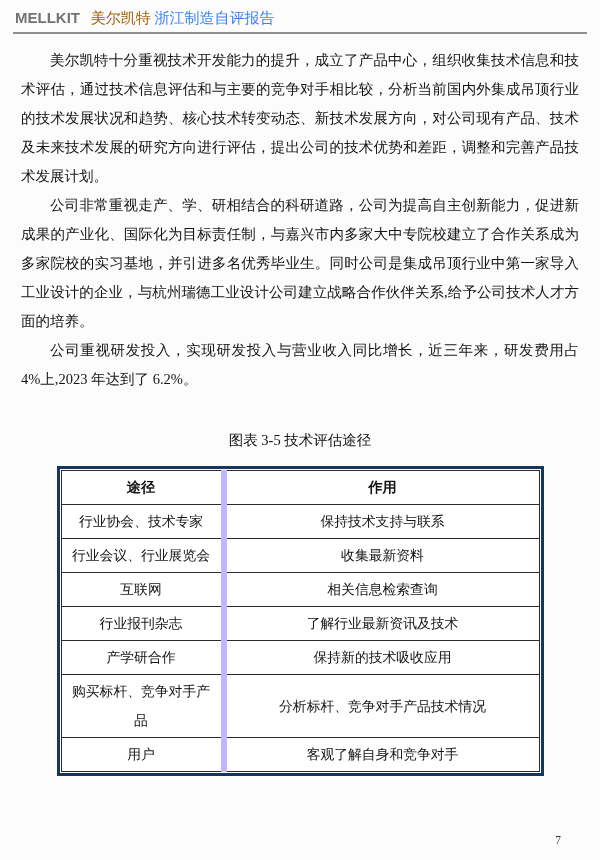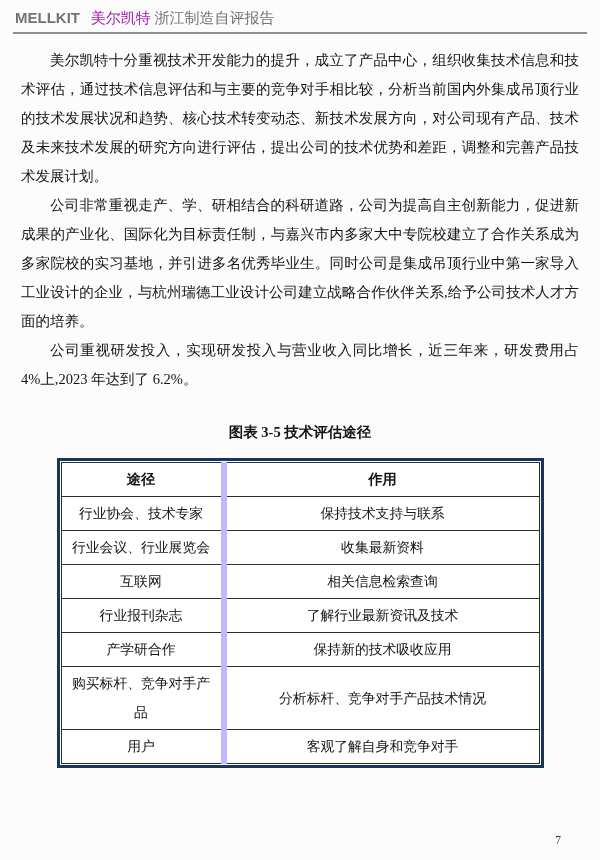--- a/index.html
+++ b/index.html
@@ -18,36 +18,36 @@
     padding: 9px 2px 4px 2px;
     border-bottom: 2px solid #8f8f8f;
     font-size: 15px;
     white-space: nowrap;
   }
   .brand {
     color: #737373;
     font-family: "Liberation Sans", sans-serif;
     font-weight: bold;
   }
-  .title-black { color: #a21caf; margin-left: 7px; }
-  .title-red   { color: #737373; }
+  .title-black { color: #a16207; margin-left: 7px; }
+  .title-red   { color: #3b82f6; }
 
   .main {
     margin: 0 21px;
     padding-top: 12px;
     font-size: 14.5px;
     line-height: 29px;
     text-align: justify;
   }
   .main p { margin: 0; text-indent: 2em; }
 
   .fig-title {
-    margin: 24px 0 11px 0;
+    margin: 32px 0 11px 0;
     text-align: center;
-    font-weight: bold;
+    font-weight: normal;
     font-size: 14.5px;
     text-indent: 0;
   }
 
   .tbl-outer {
     width: 487px;
     margin: 0 auto;
     border: 3px solid #17365d;
     padding: 1px;
     box-sizing: border-box;

